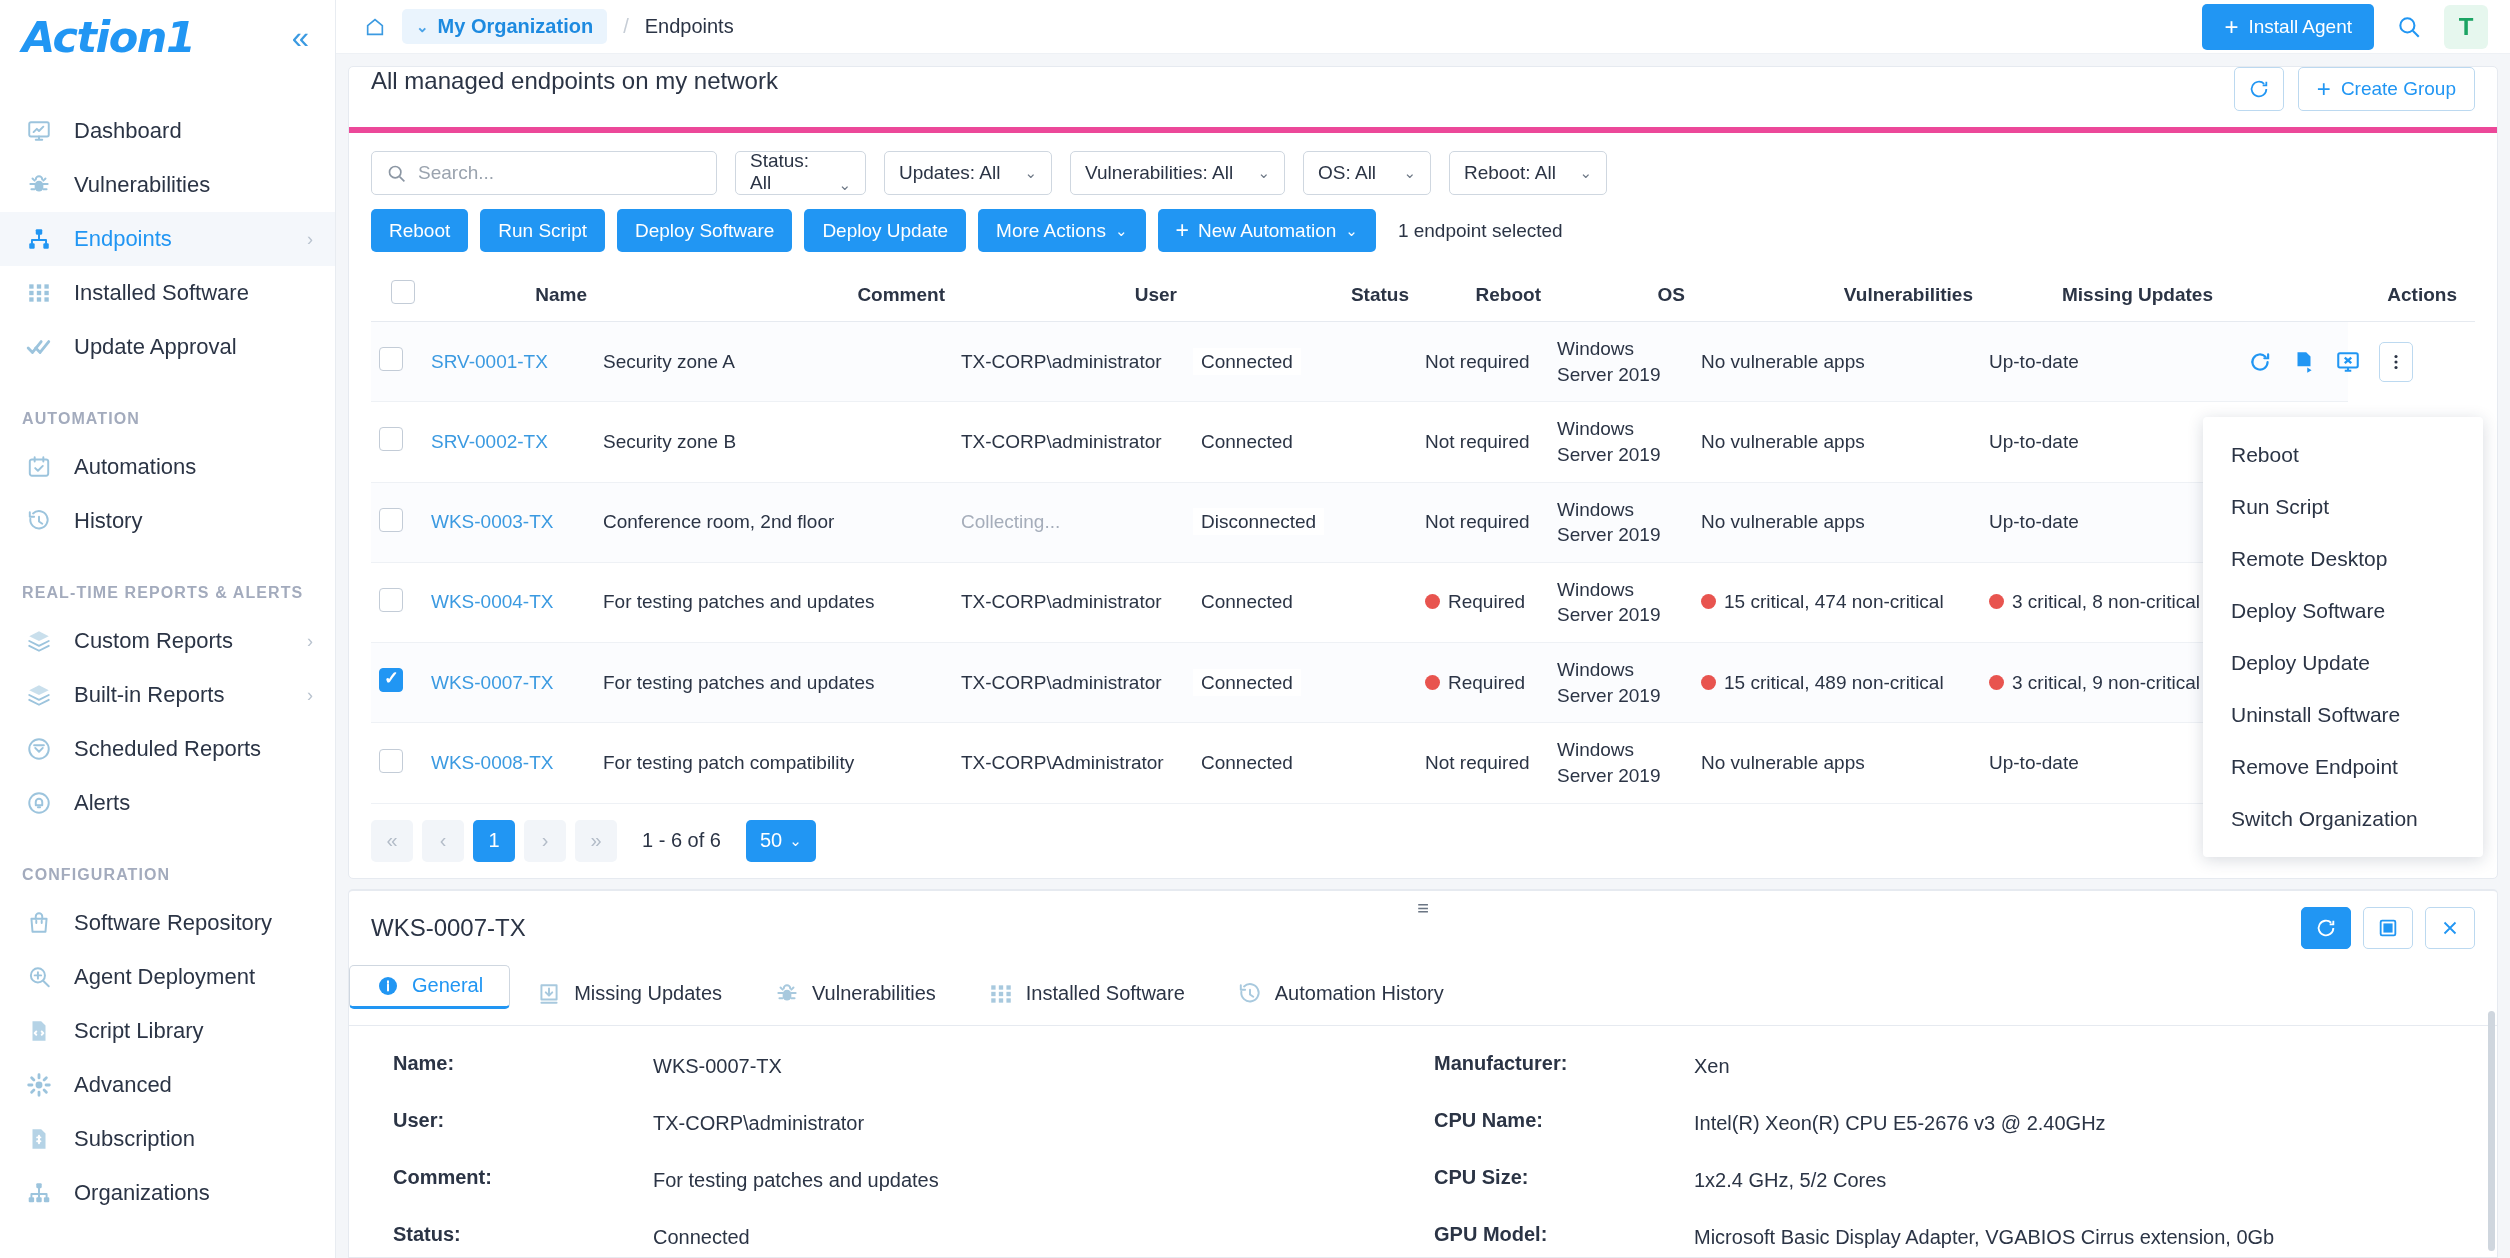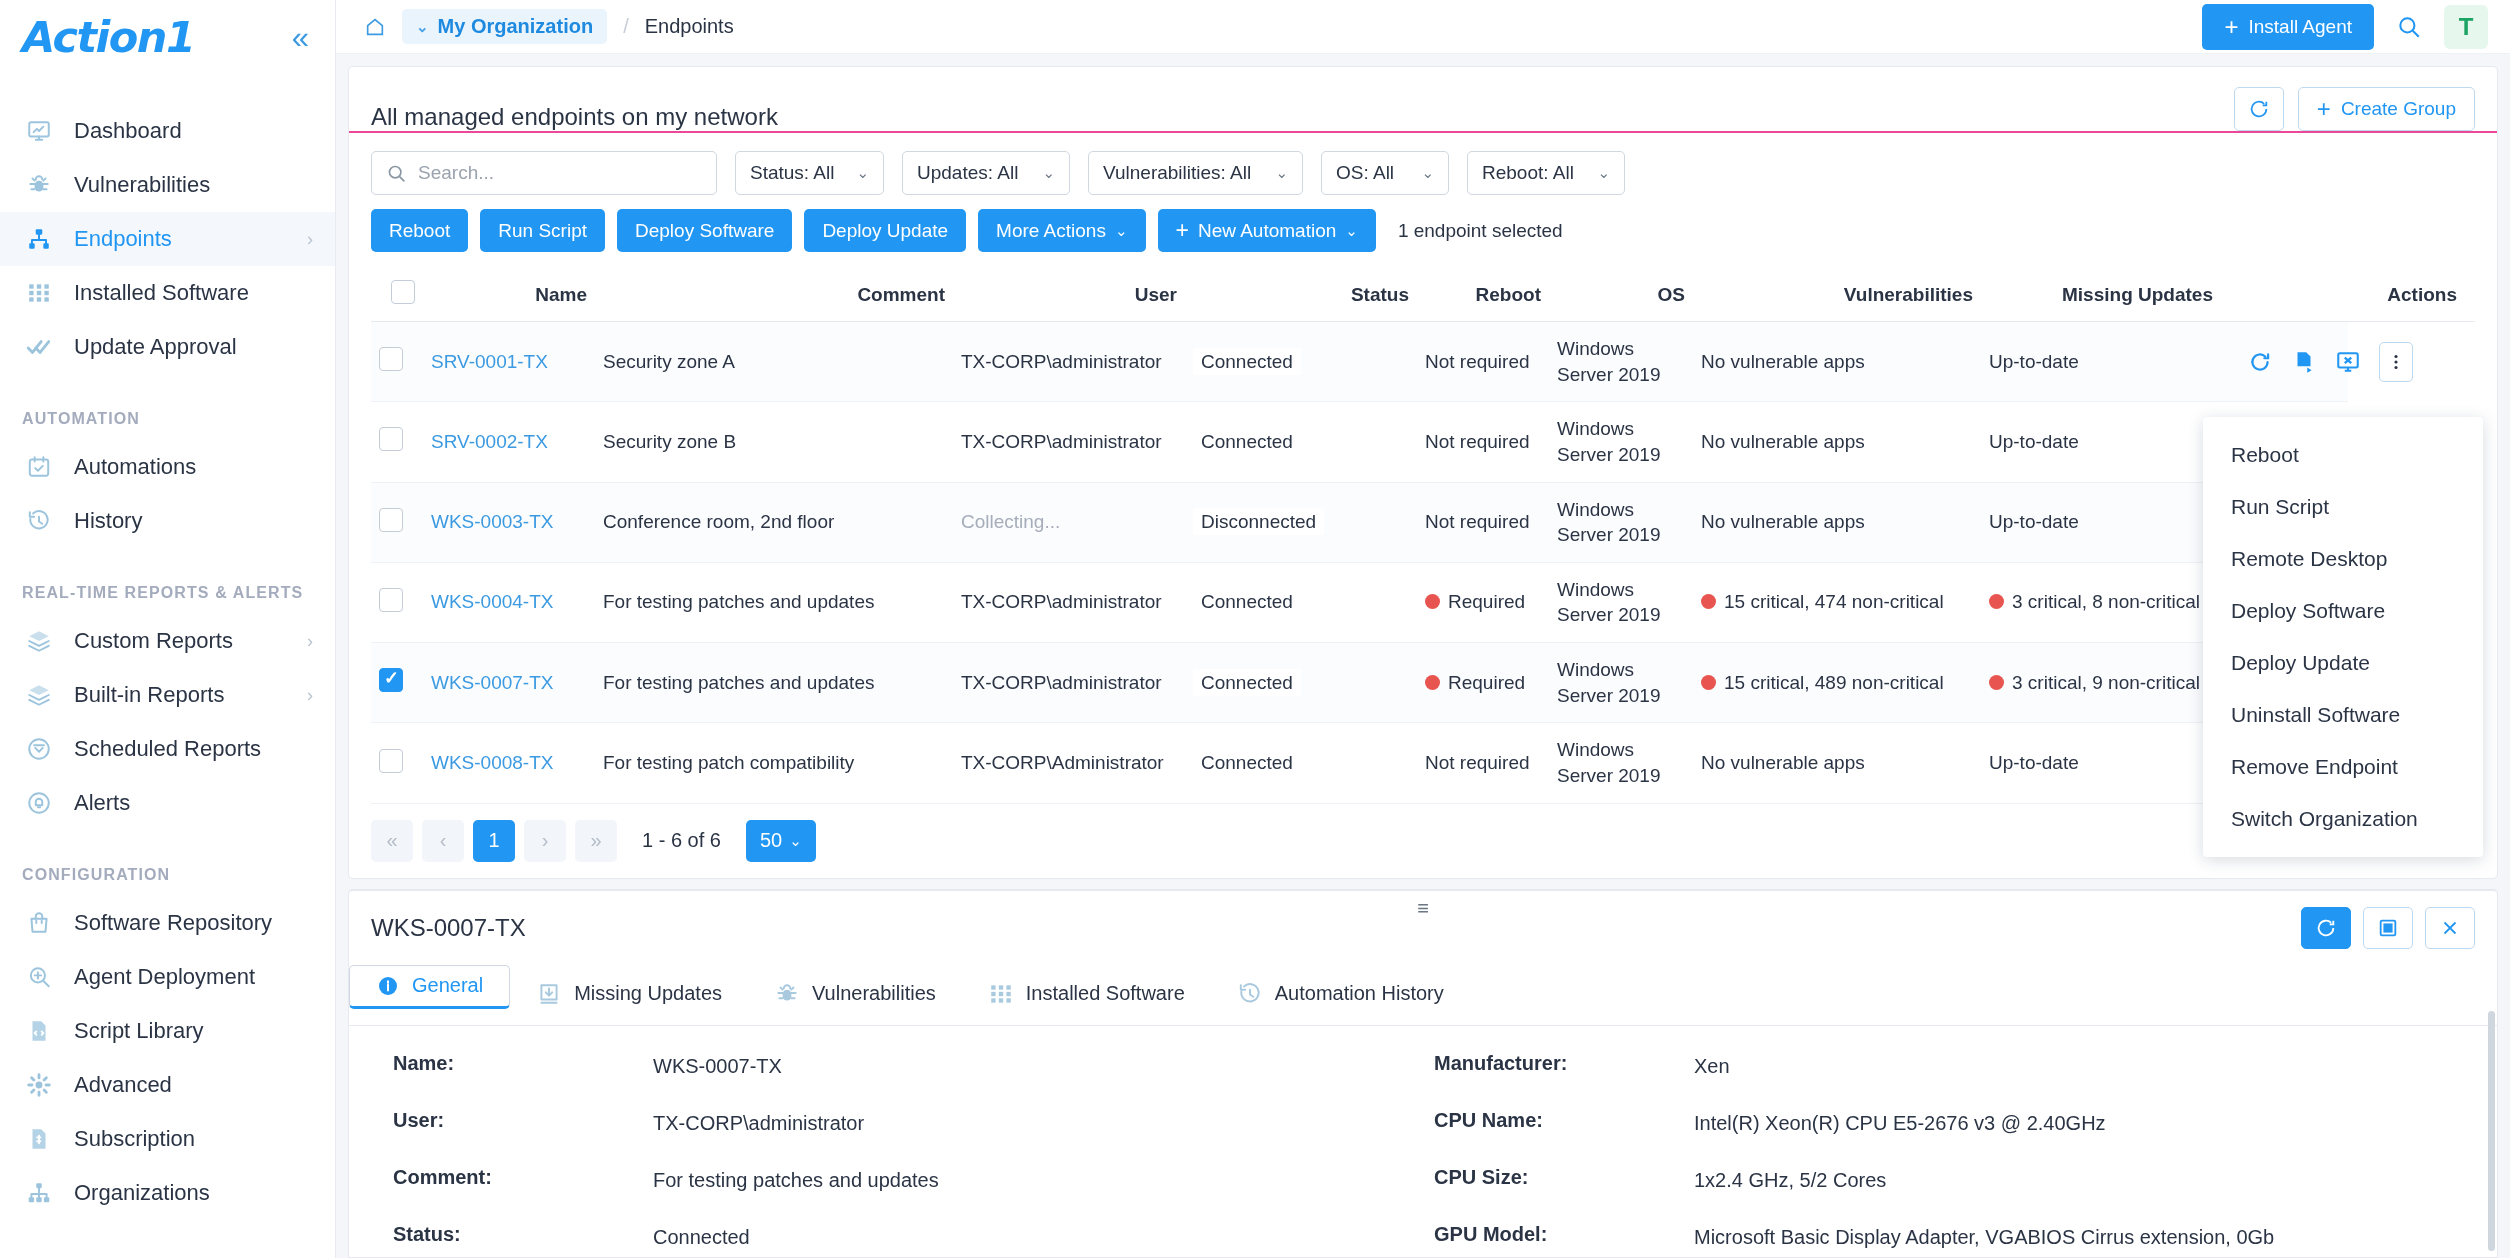--- a/index.html
+++ b/index.html
@@ -76,22 +76,22 @@
   .avatar-sq {
     width: 44px; height: 44px; border-radius: 6px; background: #e6f7ee;
     color: #1ba463; font-size: 24px; font-weight: 700;
     display: flex; align-items: center; justify-content: center; cursor: pointer;
   }
 
   
   .content { flex: 1; background: #f4f6f9; padding: 12px 12px 0 12px; min-height: 0; display:flex; flex-direction:column; }
   .card { background: #fff; border: 1px solid #e6eaf0; border-radius: 5px; flex: 0 0 auto; }
   .card-head {
-    display: flex; align-items: flex-end; height: 66px; padding: 0 22px;
-    border-bottom: 2px solid #ec4899;
+    display: flex; align-items: flex-start; height: 66px; padding: 0 22px;
+    border-bottom: 6px solid #ec4899;
   }
   .card-title { font-size: 24px; color: #2b3445; }
   .card-head-right { margin-left: auto; display: flex; gap: 14px; }
   .btn-outline {
     border: 1px solid #bcd9f0; background: #fff; color: #2196f3; border-radius: 5px;
     font-size: 19px; padding: 9px 18px; display: flex; align-items: center; gap: 10px;
     cursor: pointer; font-family: inherit; white-space: nowrap;
   }
   .btn-outline.sq { padding: 9px 13px; }
 
@@ -459,21 +459,21 @@
           <div class="search-box">
             <span style="color:#8b96a3">
               <svg width="21" height="21" viewBox="0 0 24 24" fill="none" stroke="currentColor" stroke-width="1.9">
                 <circle cx="10.5" cy="10.5" r="6.5"></circle>
                   <path d="M15.5 15.5 21 21"></path>
               </svg>
             </span>
             <input type="text" placeholder="Search..." style="">
           </div>
           <div id="filter-dropdowns" style="display:flex;gap:18px">
-              <div class="sel" style="width: 149px;">
+              <div class="sel" style="width: 131px; align-items: flex-end;">
                 <span>Status: All</span>
                 <span class="caret">⌄</span>
               </div>
               <div class="sel" style="width: 168px;">
                 <span>Updates: All</span>
                 <span class="caret">⌄</span>
               </div>
               <div class="sel" style="width: 215px;">
                 <span>Vulnerabilities: All</span>
                 <span class="caret">⌄</span>

